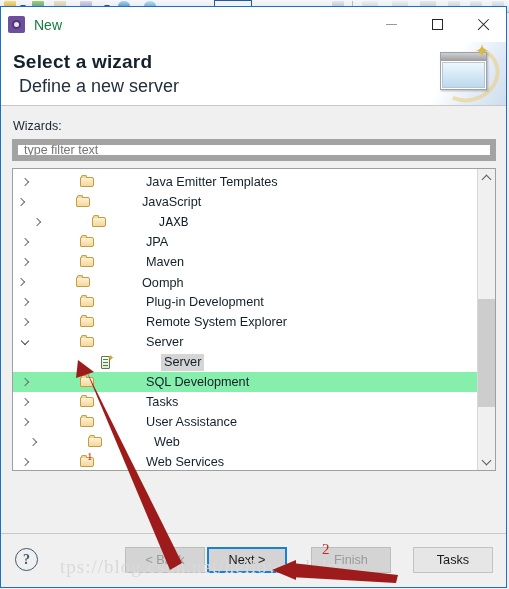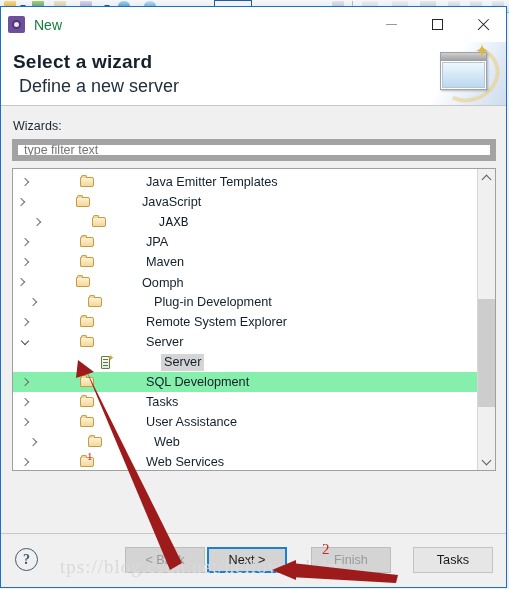--- a/index.html
+++ b/index.html
@@ -326,21 +326,21 @@
             <span class="tw-folder"></span>
             <span class="tw-label">Maven</span>
           </div>
           <div class="tree-row" style="padding-left: 0; align-items: flex-end;">
             <span class="tw-chev">
               <i class="chev-right"></i>
             </span>
             <span class="tw-folder"></span>
             <span class="tw-label">Oomph</span>
           </div>
-          <div class="tree-row" style="padding-left: 12px;">
+          <div class="tree-row" style="padding-left: 4px;">
             <span class="tw-chev">
               <i class="chev-right"></i>
             </span>
             <span class="tw-folder"></span>
             <span class="tw-label">Plug-in Development</span>
           </div>
           <div class="tree-row" style="padding-left: 4px;">
             <span class="tw-chev">
               <i class="chev-right"></i>
             </span>

